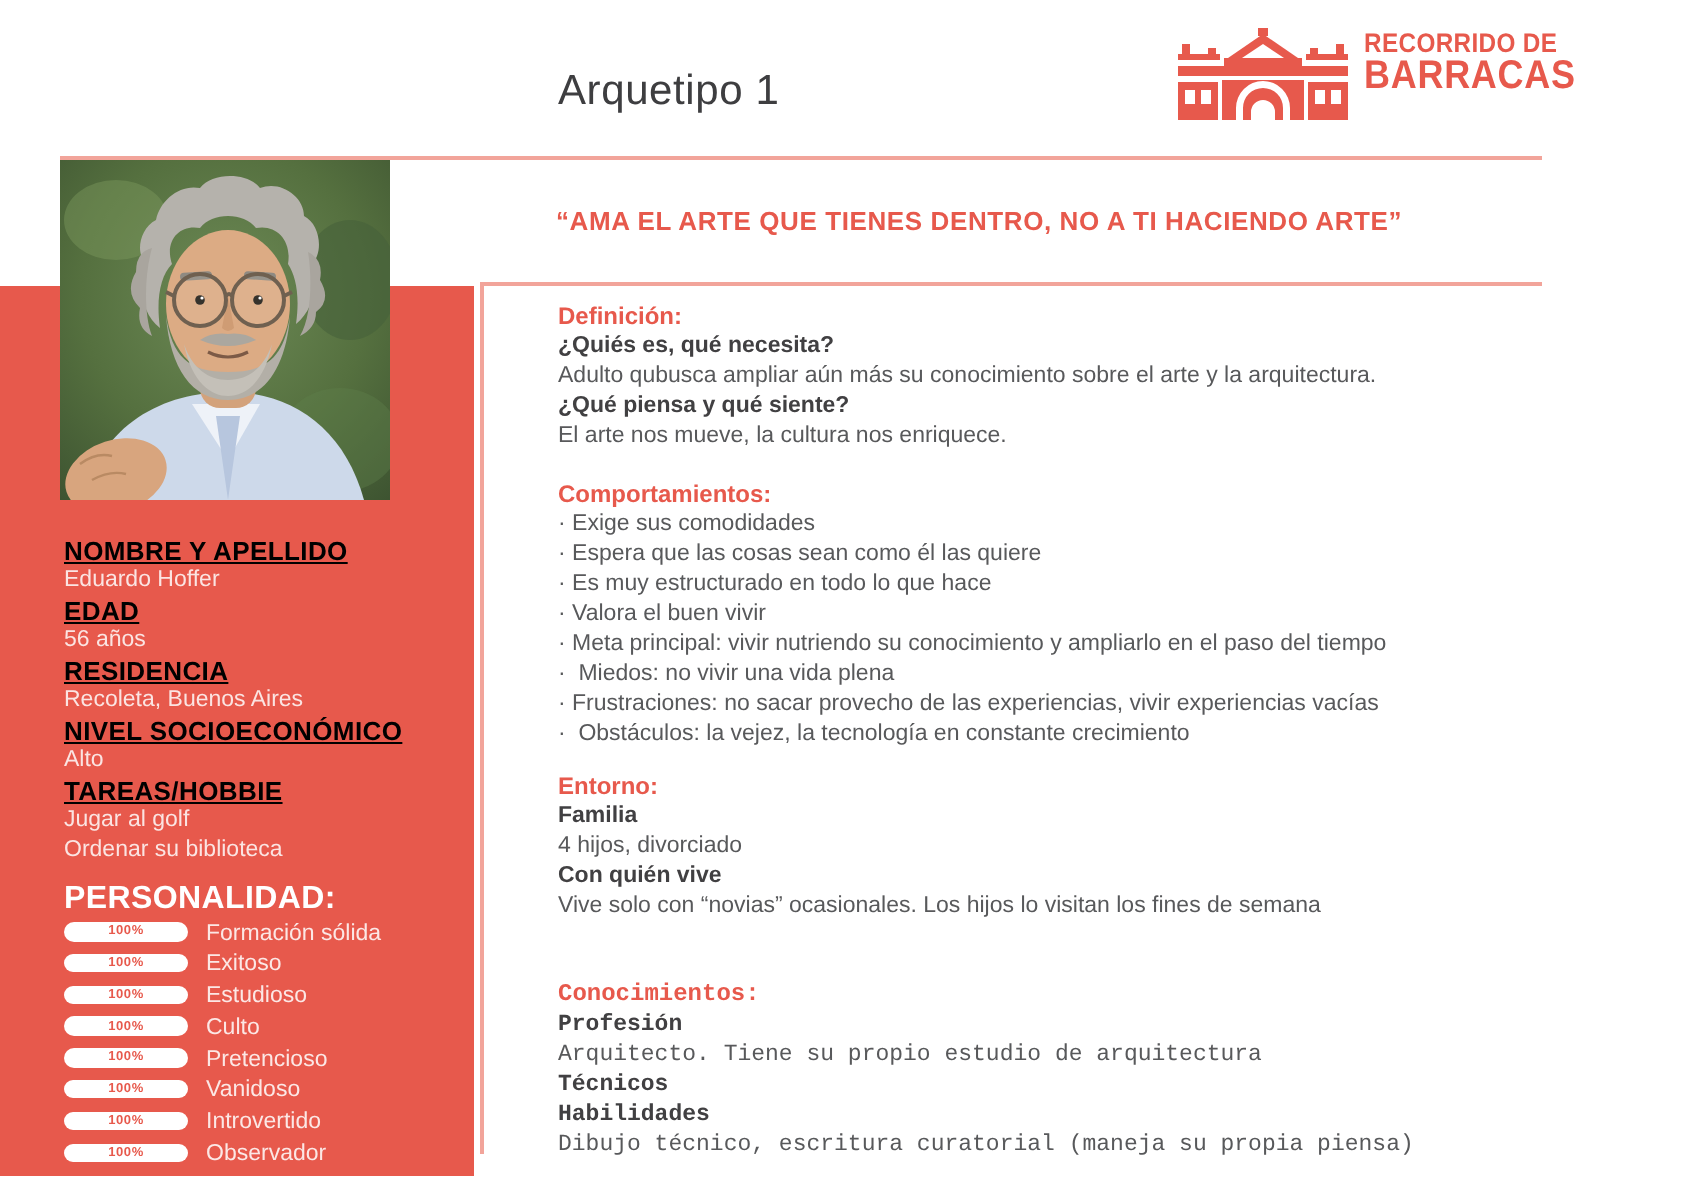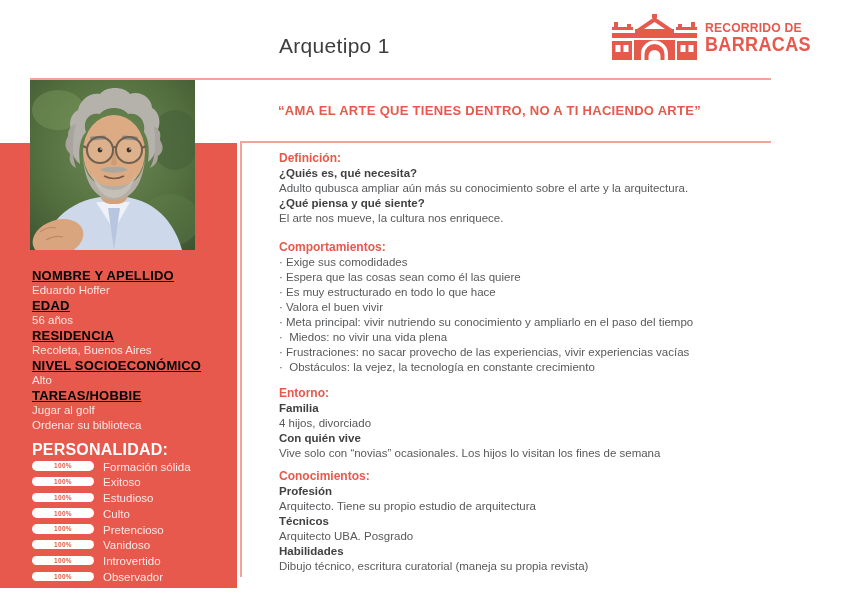--- a/index.html
+++ b/index.html
@@ -2,21 +2,21 @@
 <html><head>
 <meta charset="utf-8">
 <style>
   html,body{margin:0;padding:0;background:#ffffff;}
   .page{position:relative;width:841px;height:595px;background:#ffffff;overflow:hidden;
         font-family:"Liberation Sans", sans-serif;}
 
   
   .page-title{position:absolute;left:279px;top:34px;font-size:21px;font-weight:400;
               color:#3e3e40;letter-spacing:0.3px;}
-  .logo{position:absolute;left:612px;top:14px;display:flex;align-items:center;gap:8px;}
+  .logo{position:absolute;left:589px;top:14px;display:flex;gap:8px;}
   .logo-text{display:flex;flex-direction:column;transform:scaleX(0.9);transform-origin:left center;}
   .logo-line1{color:#E7594C;font-weight:700;font-size:13.5px;letter-spacing:0.2px;line-height:15px;}
   .logo-line2{color:#E7594C;font-weight:700;font-size:20px;letter-spacing:0.4px;line-height:20px;margin-top:-1px;}
   .header-line{position:absolute;left:30px;top:78px;width:741px;height:2px;background:#F2A49A;}
 
   
   .photo{position:absolute;left:30px;top:80px;width:165px;height:170px;z-index:3;}
 
   
   .sidebar{position:absolute;left:0;top:143px;width:237px;height:445px;background:#E7594C;z-index:1;}
@@ -32,21 +32,21 @@
   .trait-label{margin-left:9px;font-size:11.5px;color:rgba(255,255,255,0.86);white-space:nowrap;position:relative;top:-0.5px;}
 
   
   .content-hline{position:absolute;left:240px;top:141px;width:531px;height:2px;background:#F2A49A;}
   .content-vline{position:absolute;left:240px;top:141px;width:2px;height:436px;background:#F2A49A;}
 
   
   .quote{position:absolute;left:278px;top:103px;width:540px;font-size:13px;font-weight:700;
          color:#E7594C;letter-spacing:0.3px;}
   .section{position:absolute;left:279px;width:540px;}
-  .sec-def{top:151px;} .sec-comp{top:240px;} .sec-ent{top:386px;} .sec-con{top:469px;}
+  .sec-def{top:151px;} .sec-comp{top:240px;} .sec-ent{top:386px;} .sec-con{top:490px;font-family:Liberation Mono, monospace;}
   .sec-title{height:15px;line-height:15px;font-size:12px;font-weight:700;color:#E7594C;}
   .t{height:15px;line-height:15px;font-size:11.5px;color:#58595B;white-space:pre-wrap;}
   .t-bold{height:15px;line-height:15px;font-size:11.5px;font-weight:700;color:#414042;}
 </style>
 </head>
 <body>
 
 <div class="page">
 
   <div class="page-title">Arquetipo 1</div>
@@ -240,18 +240,17 @@
     <div class="t">4 hijos, divorciado</div>
     <div class="t-bold">Con quién vive</div>
     <div class="t">Vive solo con “novias” ocasionales. Los hijos lo visitan los fines de semana</div>
   </div>
 
   <div class="section sec-con">
     <div class="sec-title">Conocimientos:</div>
     <div class="t-bold">Profesión</div>
     <div class="t">Arquitecto. Tiene su propio estudio de arquitectura</div>
     <div class="t-bold">Técnicos</div>
-    <div class="t">Arquitecto UBA. Posgrado</div>
     <div class="t-bold">Habilidades</div>
-    <div class="t">Dibujo técnico, escritura curatorial (maneja su propia revista)</div>
+    <div class="t">Dibujo técnico, escritura curatorial (maneja su propia piensa)</div>
   </div>
 
 </div>
 
 </body></html>

